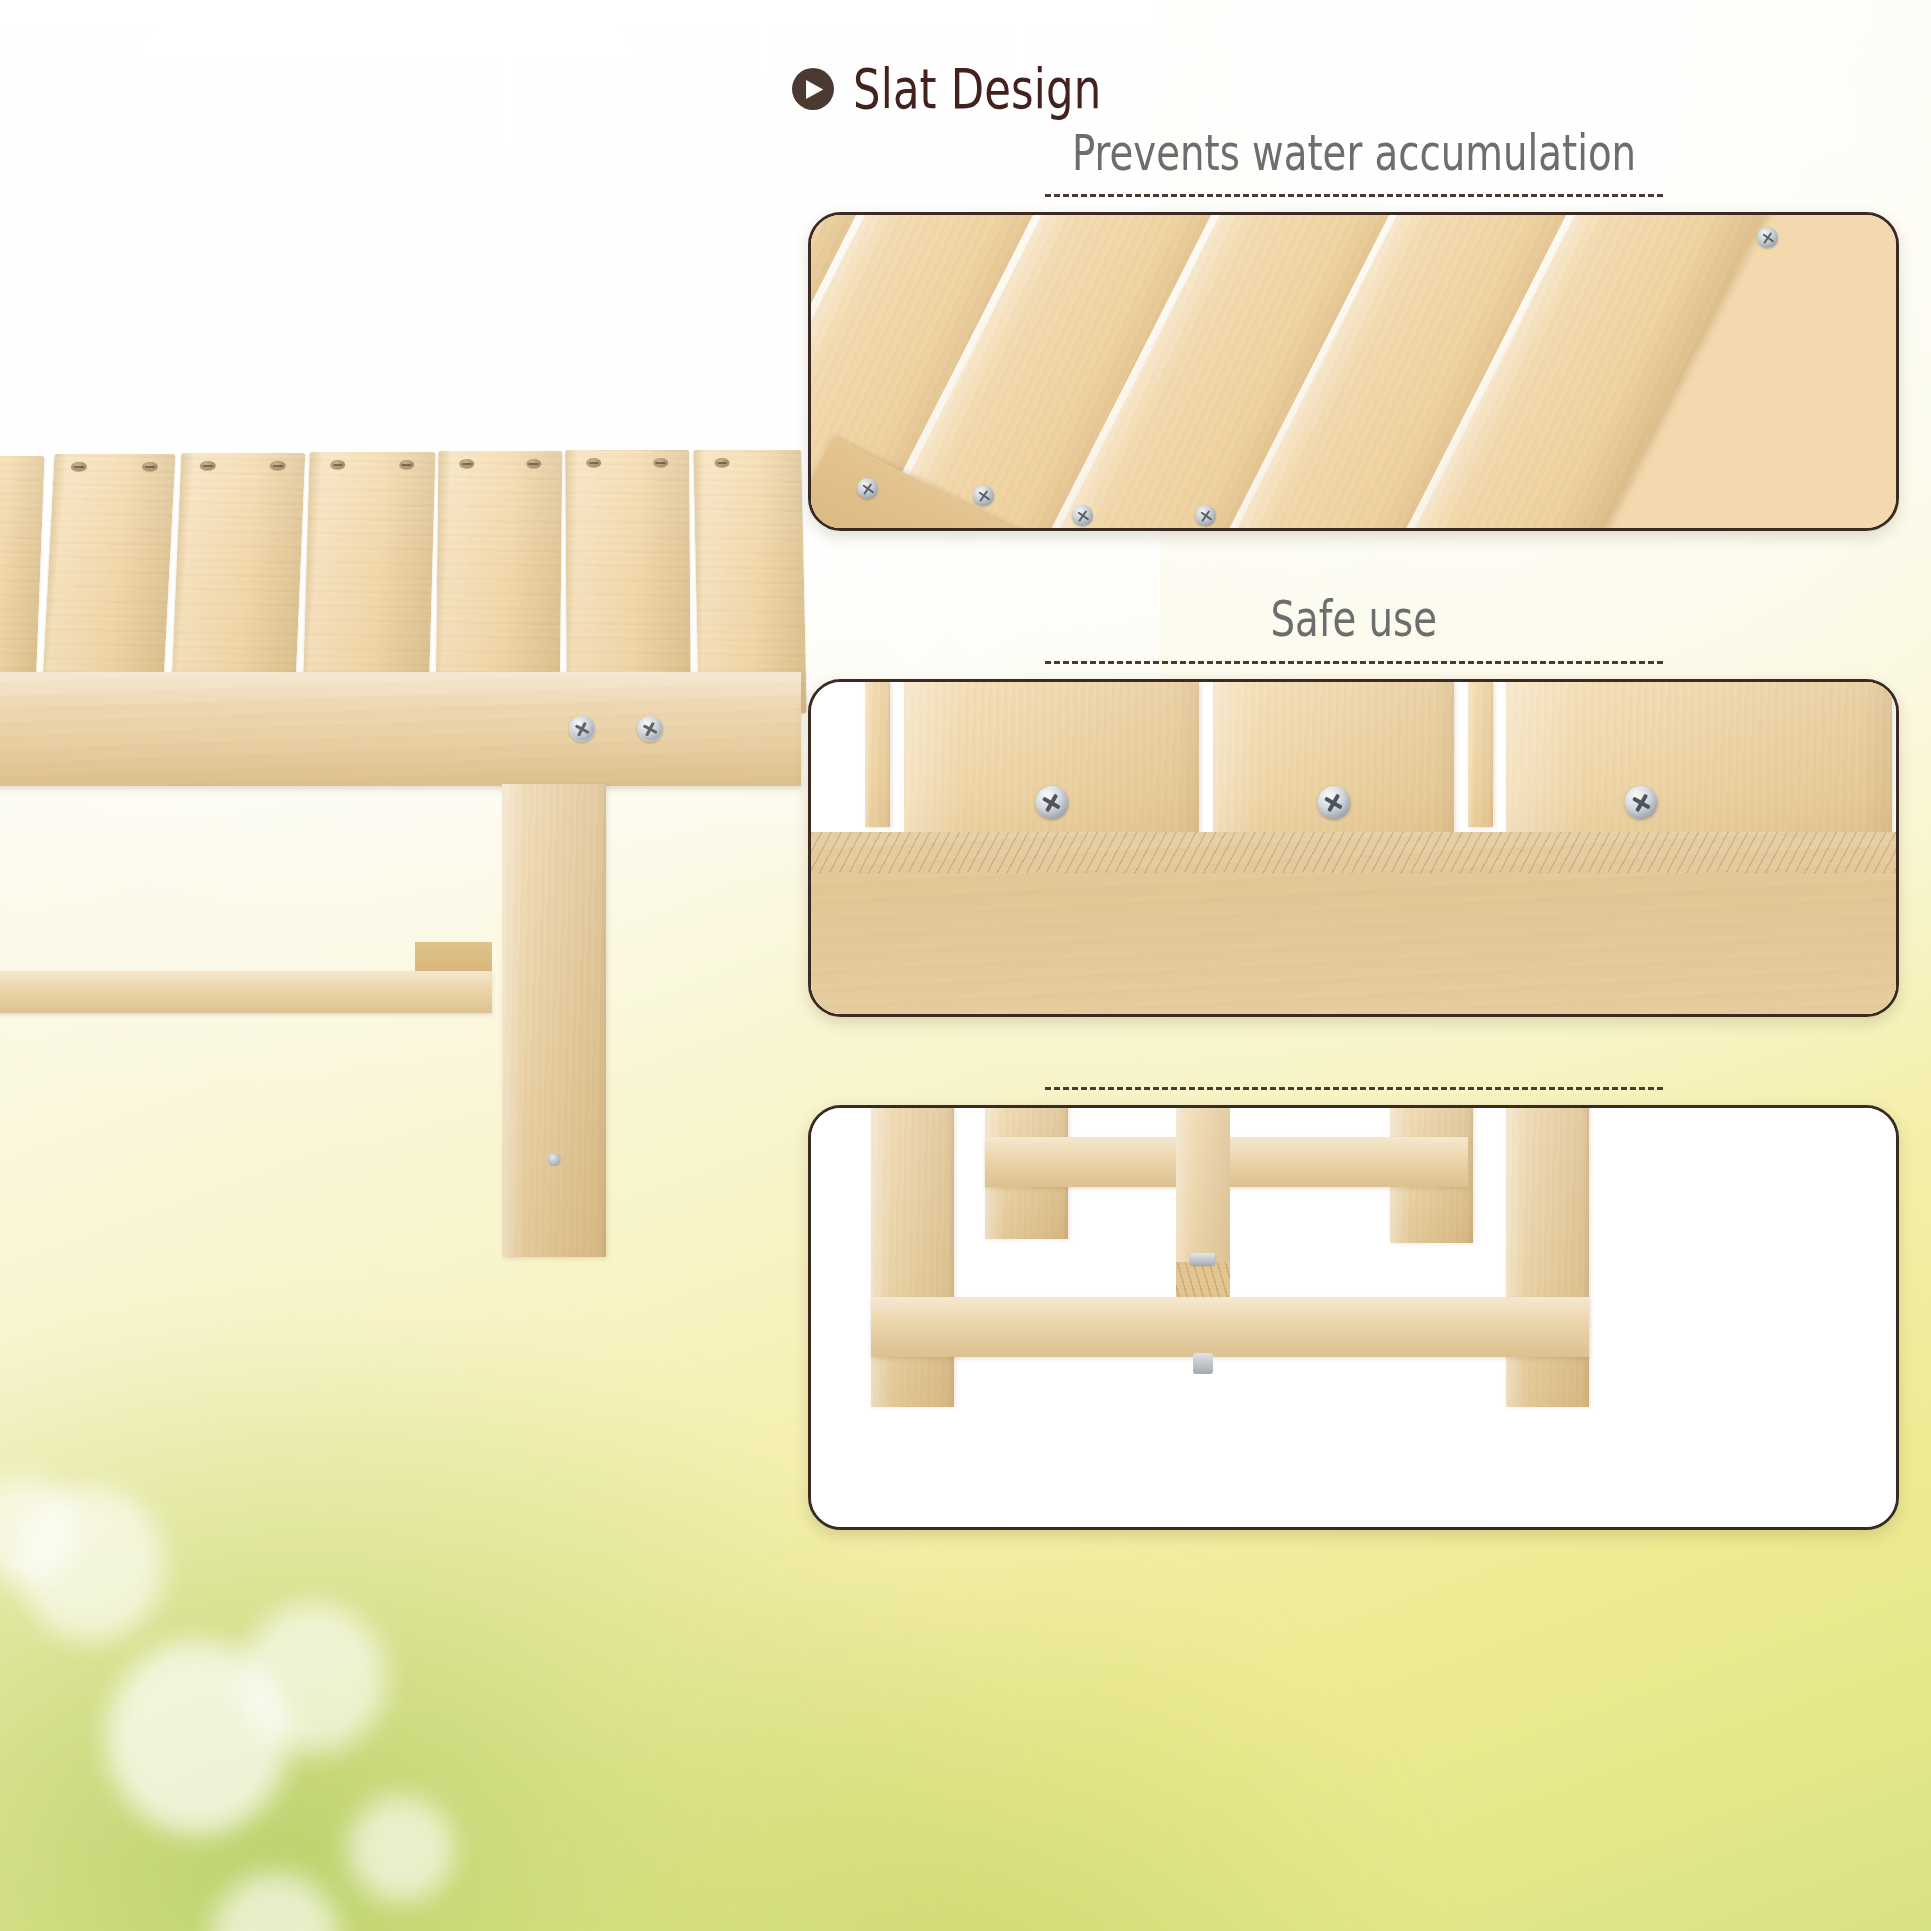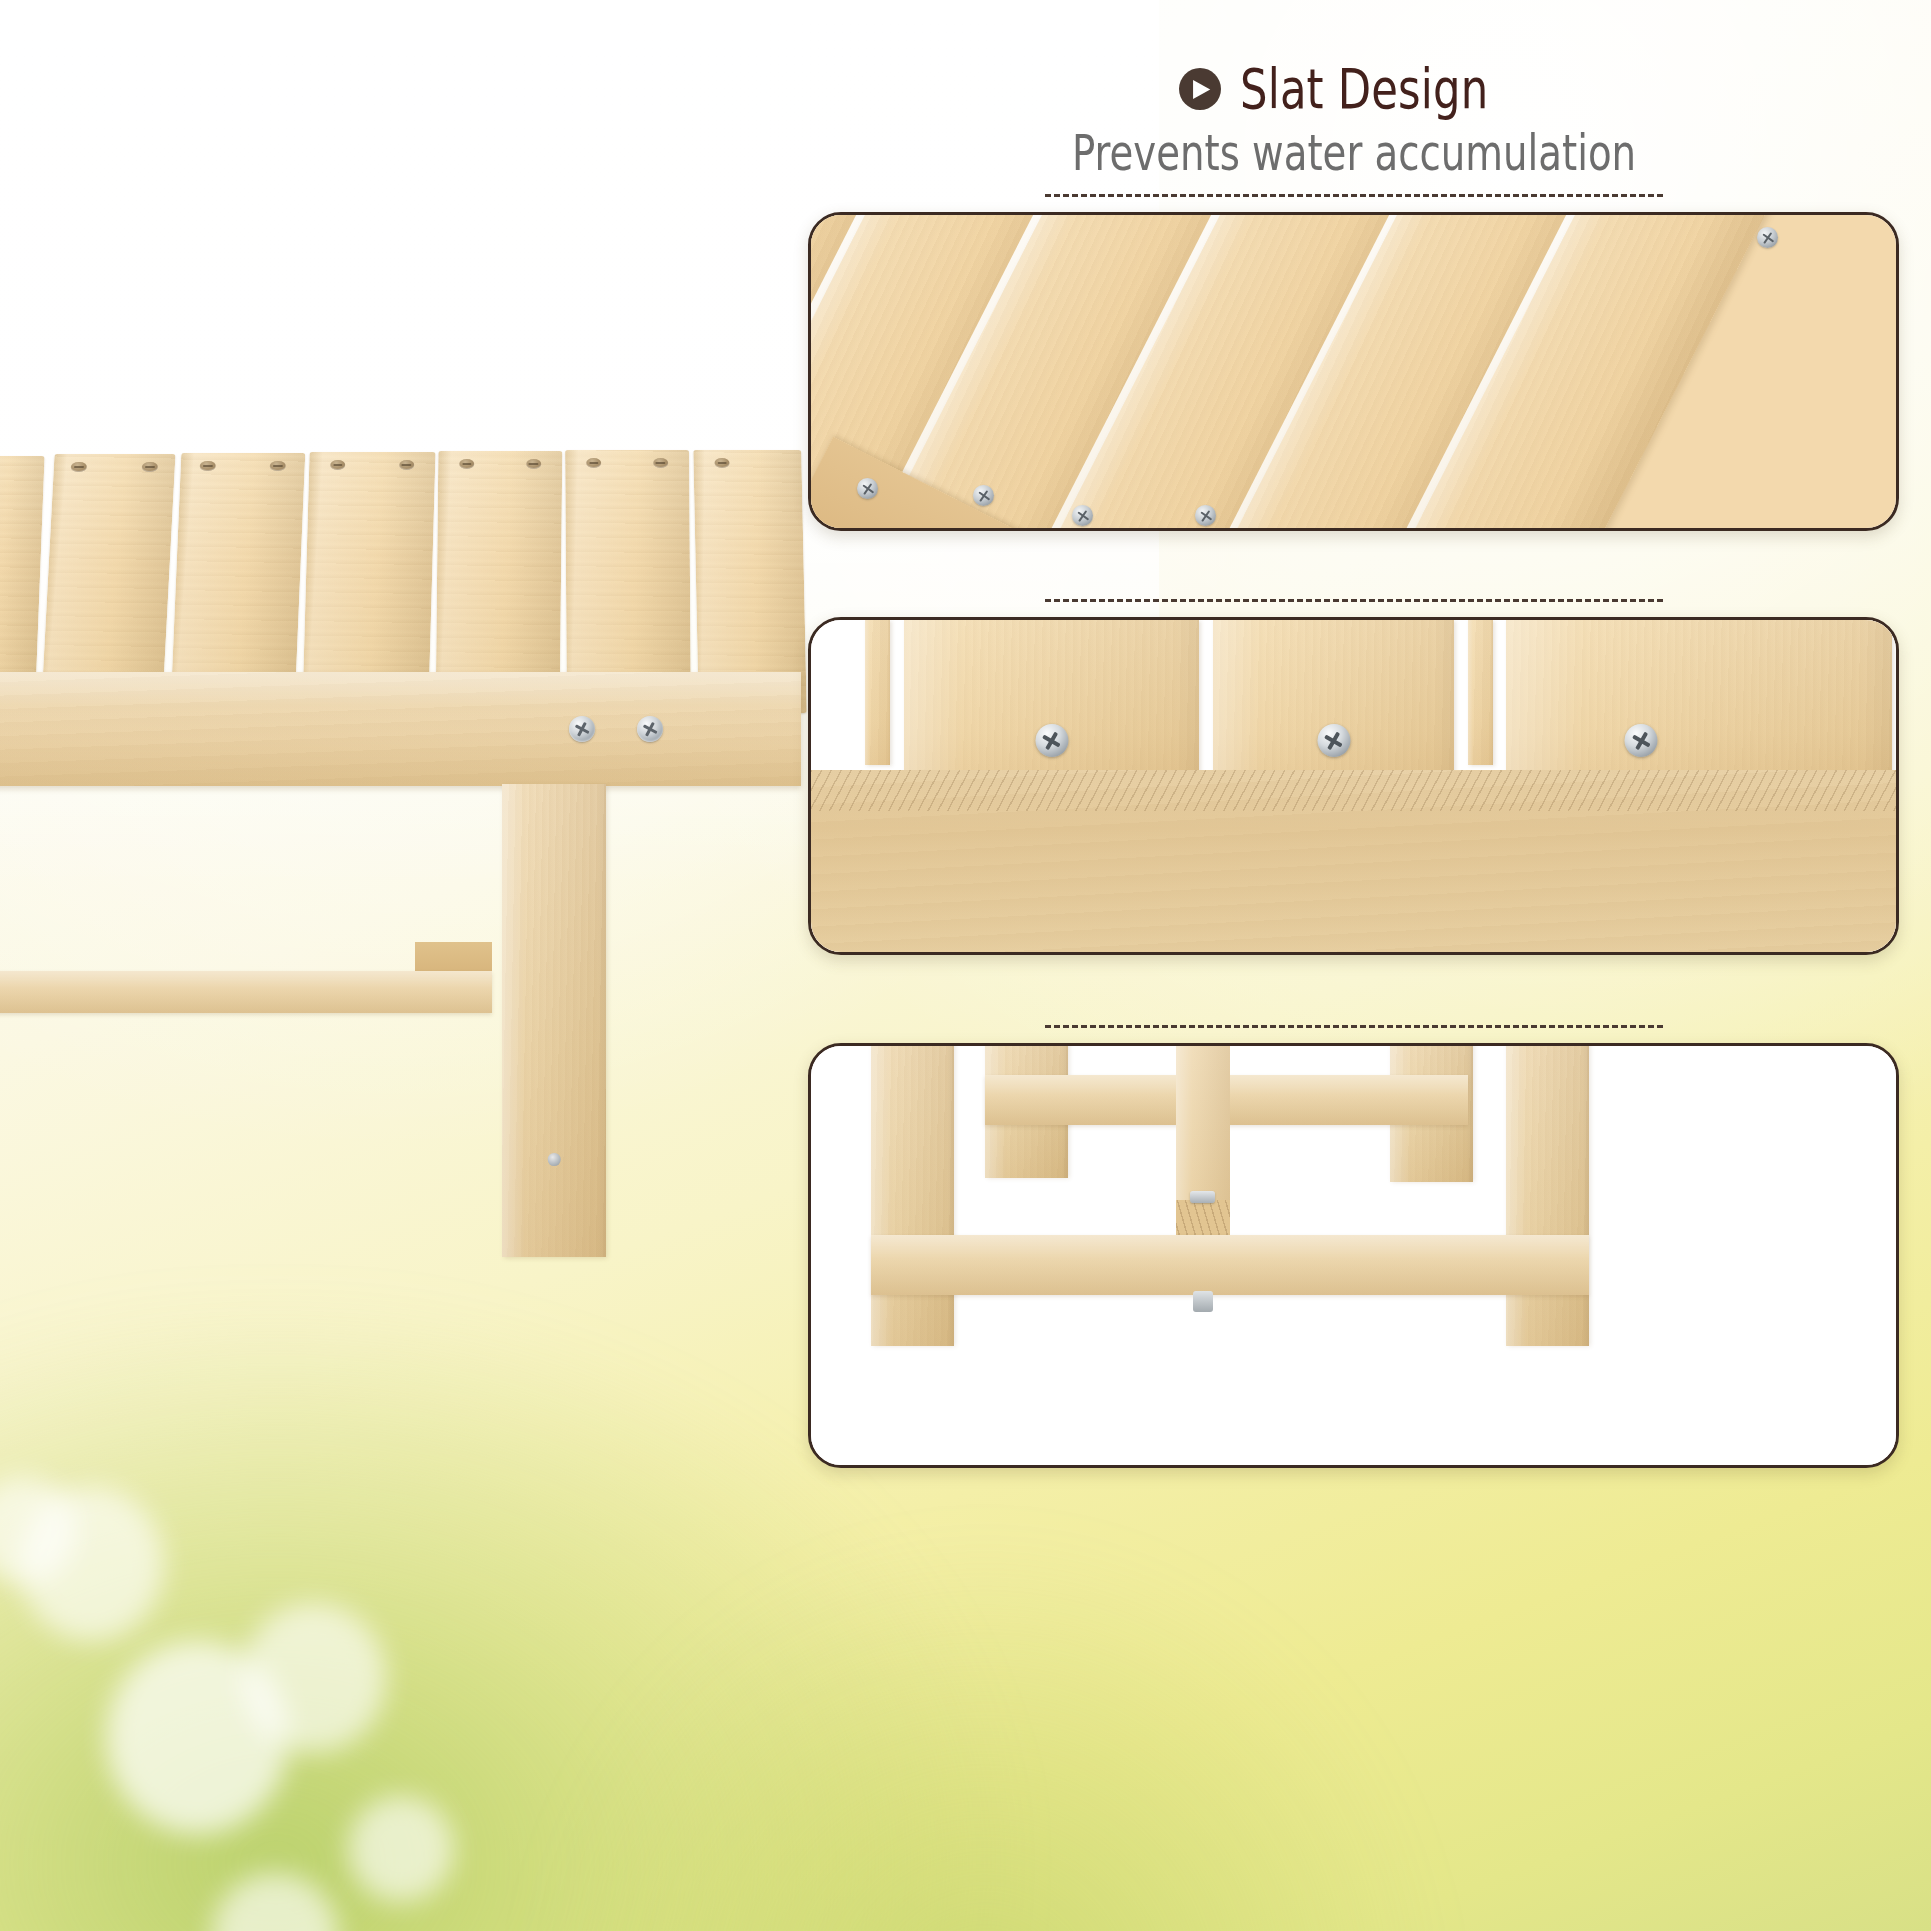--- a/index.html
+++ b/index.html
@@ -111,21 +111,21 @@
     background:linear-gradient(180deg,#e0c28c 0%, #d8b67d 100%);
   }
 
   
   #features{
     position:absolute; right:0; top:0; width:1139px; height:1931px; z-index:3;
     padding:60px 15.4px 0 0;
   }
   .feature{ position:relative; }
   .f-head{
-    display:flex; align-items:center; justify-content:center; gap:19.3px;
+    display:flex; align-items:center; gap:19.3px;
     white-space:nowrap;
   }
   .bullet-icon{
     flex:0 0 auto; width:42px; height:42px; border-radius:50%;
     background:#4a3a32; display:flex; align-items:center; justify-content:center;
   }
   .bullet-icon svg{ display:block; margin-left:2.9px; }
   .f-title{
     font-family:"DejaVu Sans Condensed","Liberation Sans", sans-serif;
     font-size:56px; line-height:1.05; font-weight:400;
@@ -365,20 +365,21 @@
         <div class="d-screw" style="left:261px; top:290px;"></div>
         <div class="d-screw" style="left:384px; top:290px;"></div>
         <div class="d-screw" style="left:946px; top:11.6px;"></div>
       </div>
     </div>
   </section>
 
   <div class="gap-a"></div>
 
   <section class="feature">
+    <p class="f-sub"><span>Safe use</span></p>
     <div class="divider"></div>
 
     <div class="photo p2">
       <div class="p2-inner">
         <div class="v-board" style="left:54px; width:25px; height:145px;"></div>
         <div class="v-board" style="left:93px; width:295px;">
           <div class="vscrew"></div>
         </div>
         <div class="v-board" style="left:402px; width:241px;">
           <div class="vscrew"></div>

